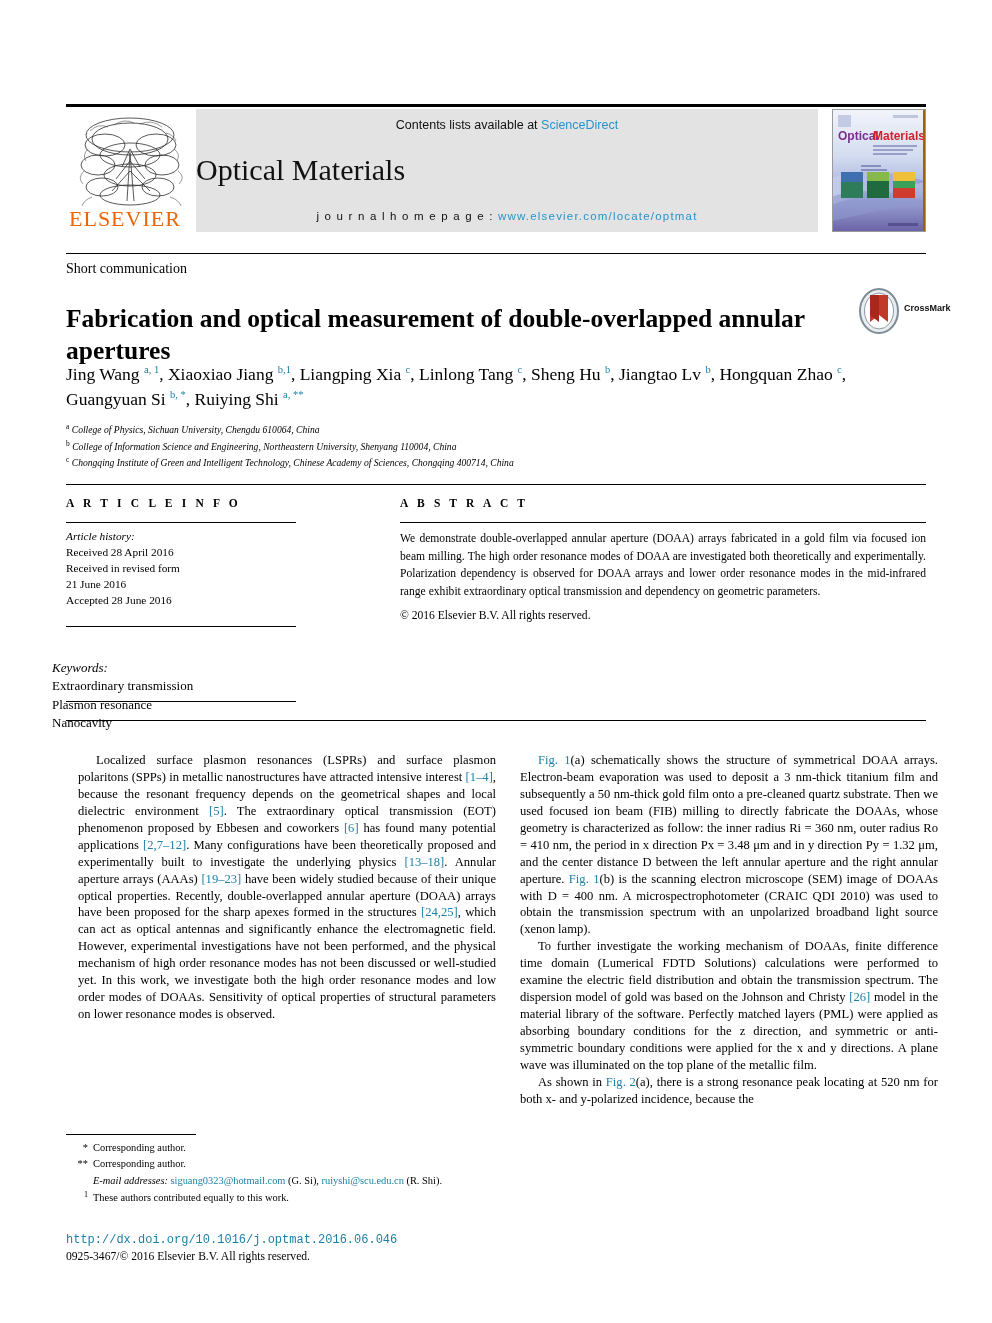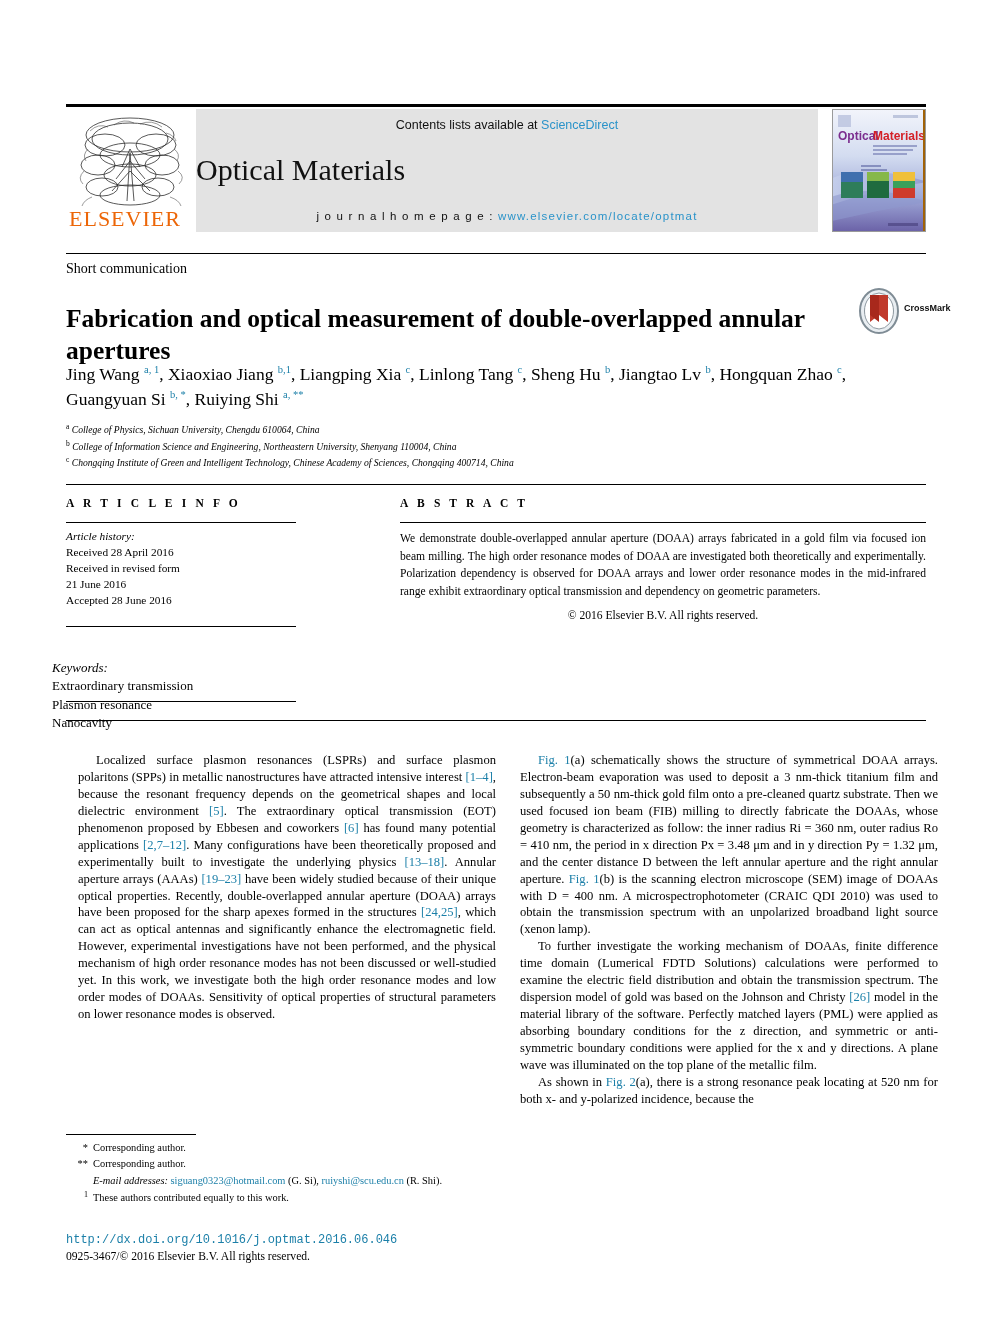--- a/index.html
+++ b/index.html
@@ -235,21 +235,21 @@
     width: 526px;
     font-size: 11.6px;
     line-height: 1.52;
     text-align: justify;
   }
   .copyright {
     position: absolute;
     left: 400px; top: 609px;
     width: 526px;
     font-size: 11.6px;
-    text-align: center;
+    text-align: left;
   }
 
   
   .col {
     position: absolute;
     top: 752px;
     width: 418px;
     font-size: 12.6px;
     line-height: 1.345;
     text-align: justify;

